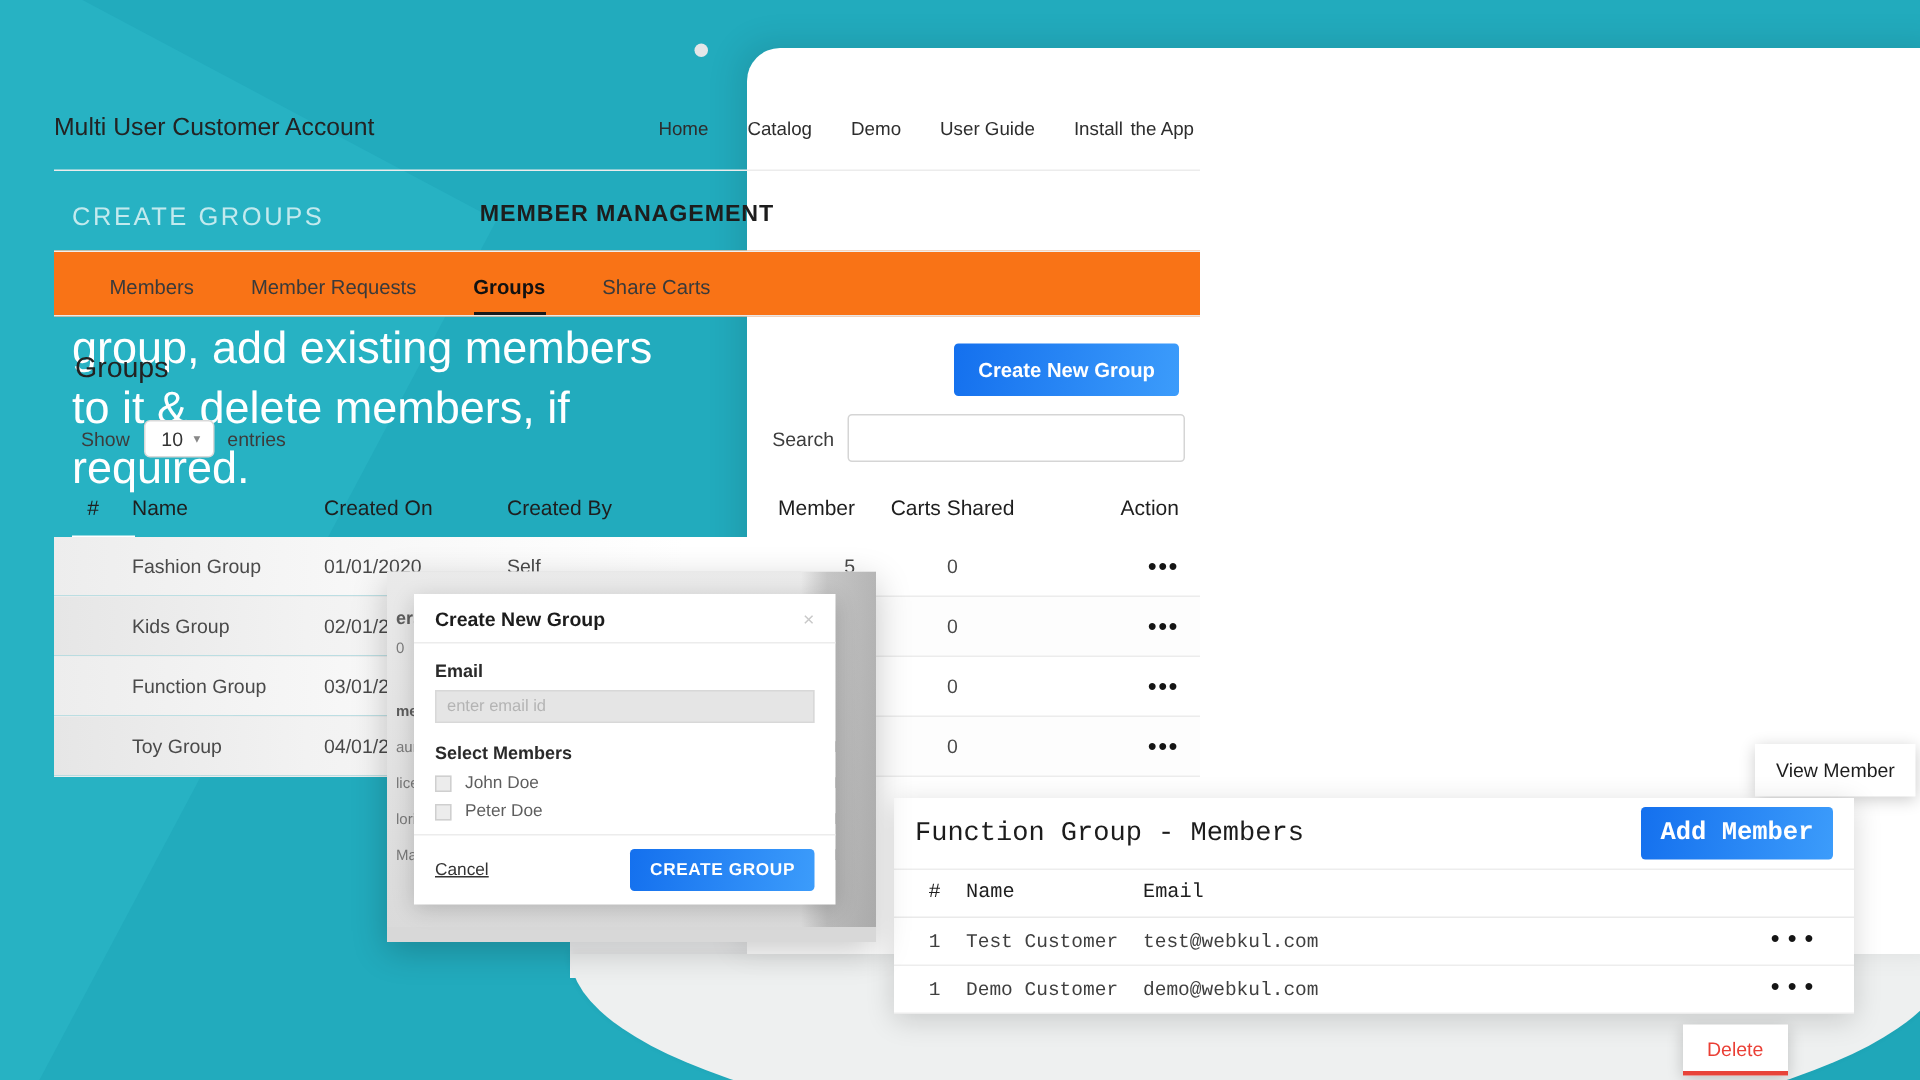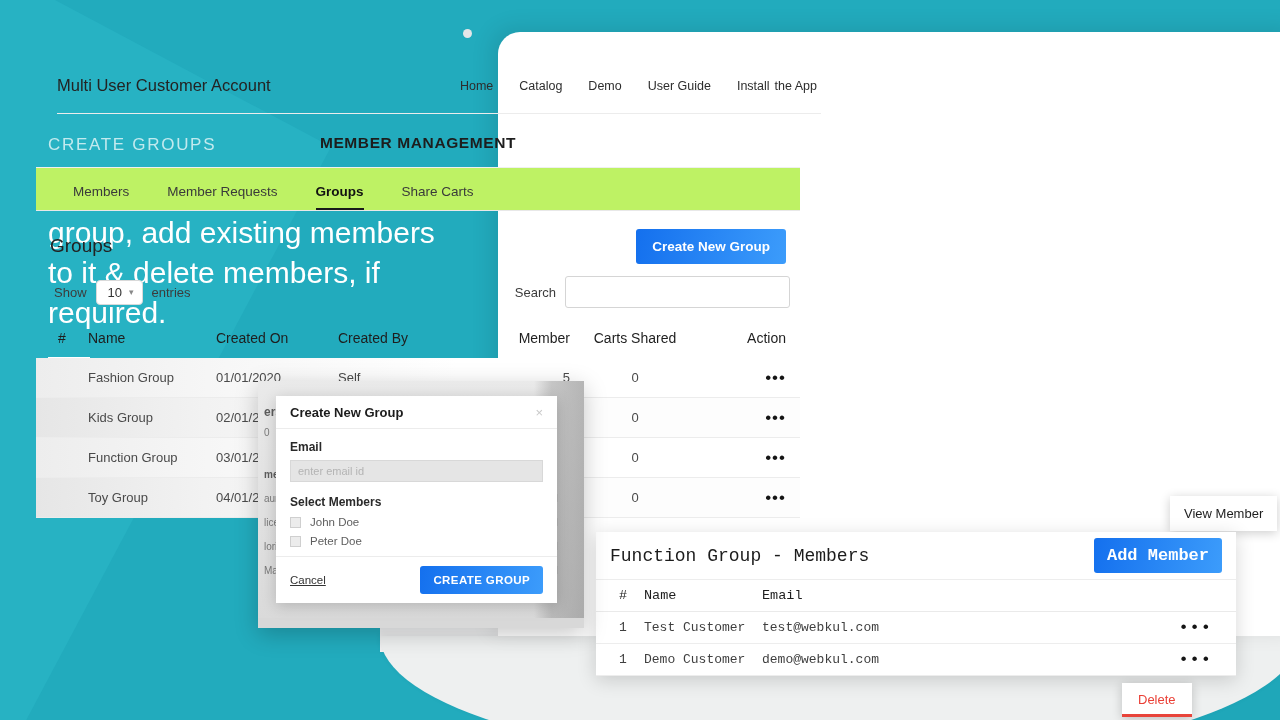--- a/index.html
+++ b/index.html
@@ -74,36 +74,35 @@
     position: absolute; left: 463px; top: 29px;
     width: 9px; height: 9px; border-radius: 50%;
     background: #e4e6e8;
   }
 
   .site-head {
     position: absolute; left: 36px; top: 58px;
     width: 764px; height: 56px;
     display: flex; align-items: center;
     border-bottom: 1px solid #ececec;
-    margin-left: 21px;
   }
   .site-title { font-size: 16.5px; color: #232323; font-weight: 400; }
   .site-nav { margin-left: auto; display: flex; align-items: center; gap: 26px; padding-right: 4px; }
   .site-nav a { font-size: 12.5px; color: #2d2d2d; text-decoration: none; white-space: nowrap; }
   .site-nav .nav-last span + span { margin-left: 5px; }
 
   .page-title {
     position: absolute; left: 36px; top: 115px; width: 764px;
     height: 56px; display: flex; align-items: center; justify-content: center;
     font-size: 15.5px; font-weight: 700; letter-spacing: .6px; color: #1d1d1d;
   }
 
   .tabbar {
     position: absolute; left: 36px; top: 167px; width: 764px; height: 44px;
-    background: #bef264; border-top: 1px solid #efefef; border-bottom: 1px solid #e8e8e8;
+    background: #f97316; border-top: 1px solid #efefef; border-bottom: 1px solid #e8e8e8;
     display: flex; align-items: flex-end; padding-left: 18px; gap: 0;
   }
   .tab {
     position: relative; font-size: 13.5px; color: #3a3a3a;
     padding: 0 19px 11px 19px; cursor: pointer; white-space: nowrap;
   }
   .tab.active { font-weight: 700; color: #111; }
   .tab.active::after {
     content: ""; position: absolute; left: 19px; right: 19px; bottom: 0;
     height: 2.5px; background: #1a1a1a;

